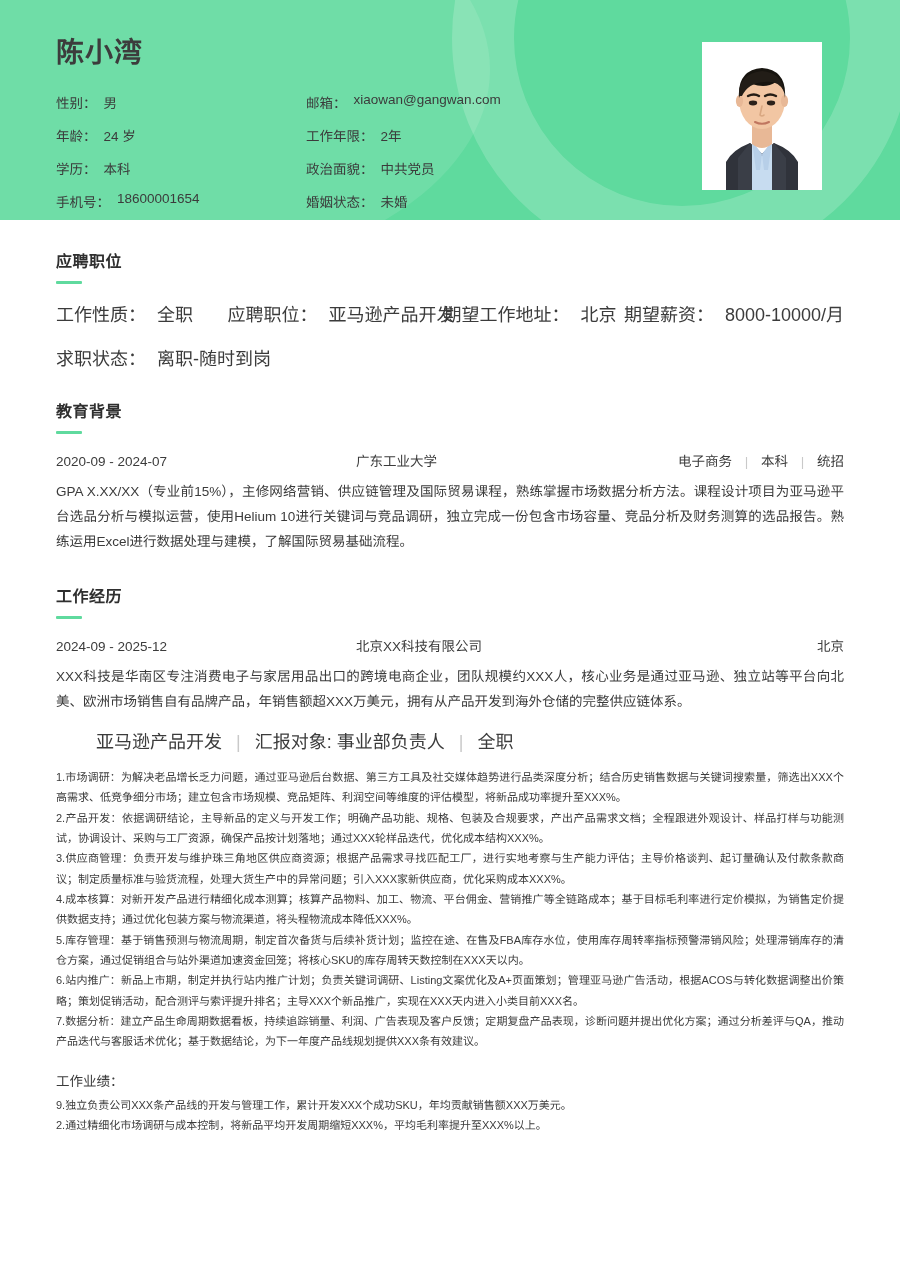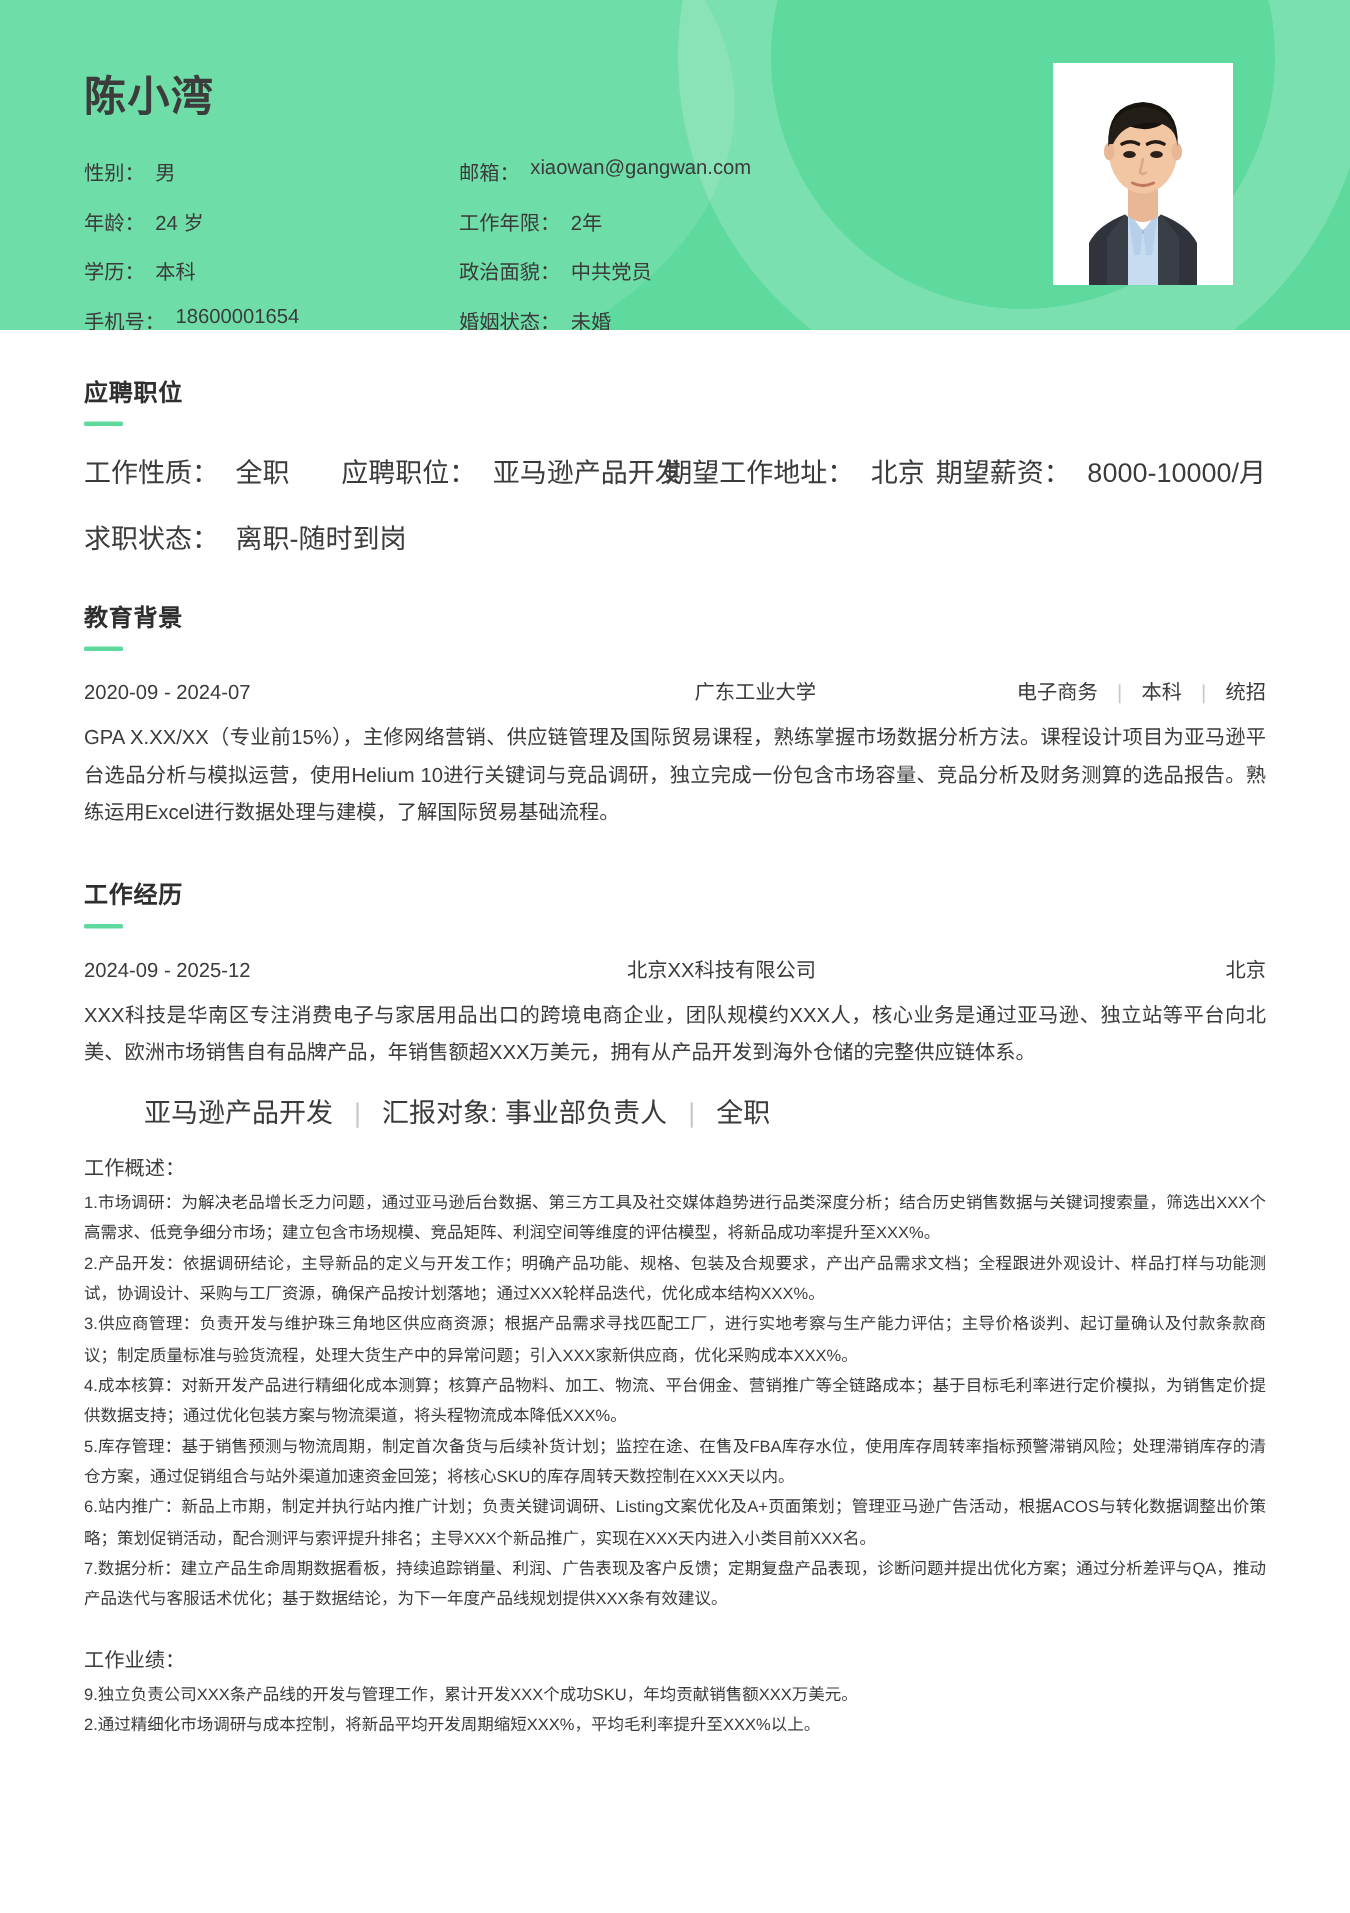--- a/index.html
+++ b/index.html
@@ -30,21 +30,21 @@
     pointer-events:none;
   }
   .header .deco-blob {
     position:absolute;
     width:700px; height:420px;
     border-radius:50%;
     background:rgba(255,255,255,0.10);
     top:-140px; left:-210px;
     pointer-events:none;
   }
-  .header-inner { position:relative; z-index:2; padding:48px 0 0 56px; }
+  .header-inner { position:relative; z-index:2; padding:36px 0 0 56px; }
   .name {
     font-size:28px;
     font-weight:bold;
     color:#3c3c3c;
     letter-spacing:1px;
     line-height:1.2;
     margin-bottom:22px;
   }
   .info-grid {
     display:grid;
@@ -96,21 +96,21 @@
   .c4 { }
 
   .meta-line {
     display:flex;
     align-items:baseline;
     font-size:13.5px;
     color:#3b3b3b;
     position:relative;
   }
   .meta-date { width:300px; }
-  .meta-center { flex:1; text-align:right; }
+  .meta-center { flex:1; text-align:left; }
   .meta-right { width:300px; text-align:right; white-space:nowrap; }
   .sep { color:#c9c9c9; margin:0 9px; }
 
   .para {
     font-size:13.5px;
     line-height:1.85;
     color:#3b3b3b;
     margin-top:10px;
     text-align:justify;
   }
@@ -278,21 +278,20 @@
 
       <div class="subline">
         <span>亚马逊产品开发</span>
         <span class="sep">|</span>
         <span>汇报对象: 事业部负责人</span>
         <span class="sep">|</span>
         <span>全职</span>
       </div>
 
       <div class="exp-body">
-        <div class="block-label">工作概述：</div>
         <div class="bullets">
           <p>1.市场调研：为解决老品增长乏力问题，通过亚马逊后台数据、第三方工具及社交媒体趋势进行品类深度分析；结合历史销售数据与关键词搜索量，筛选出XXX个高需求、低竞争细分市场；建立包含市场规模、竞品矩阵、利润空间等维度的评估模型，将新品成功率提升至XXX%。</p>
           <p>2.产品开发：依据调研结论，主导新品的定义与开发工作；明确产品功能、规格、包装及合规要求，产出产品需求文档；全程跟进外观设计、样品打样与功能测试，协调设计、采购与工厂资源，确保产品按计划落地；通过XXX轮样品迭代，优化成本结构XXX%。</p>
           <p>3.供应商管理：负责开发与维护珠三角地区供应商资源；根据产品需求寻找匹配工厂，进行实地考察与生产能力评估；主导价格谈判、起订量确认及付款条款商议；制定质量标准与验货流程，处理大货生产中的异常问题；引入XXX家新供应商，优化采购成本XXX%。</p>
           <p>4.成本核算：对新开发产品进行精细化成本测算；核算产品物料、加工、物流、平台佣金、营销推广等全链路成本；基于目标毛利率进行定价模拟，为销售定价提供数据支持；通过优化包装方案与物流渠道，将头程物流成本降低XXX%。</p>
           <p>5.库存管理：基于销售预测与物流周期，制定首次备货与后续补货计划；监控在途、在售及FBA库存水位，使用库存周转率指标预警滞销风险；处理滞销库存的清仓方案，通过促销组合与站外渠道加速资金回笼；将核心SKU的库存周转天数控制在XXX天以内。</p>
           <p>6.站内推广：新品上市期，制定并执行站内推广计划；负责关键词调研、Listing文案优化及A+页面策划；管理亚马逊广告活动，根据ACOS与转化数据调整出价策略；策划促销活动，配合测评与索评提升排名；主导XXX个新品推广，实现在XXX天内进入小类目前XXX名。</p>
           <p>7.数据分析：建立产品生命周期数据看板，持续追踪销量、利润、广告表现及客户反馈；定期复盘产品表现，诊断问题并提出优化方案；通过分析差评与QA，推动产品迭代与客服话术优化；基于数据结论，为下一年度产品线规划提供XXX条有效建议。</p>
         </div>
 

